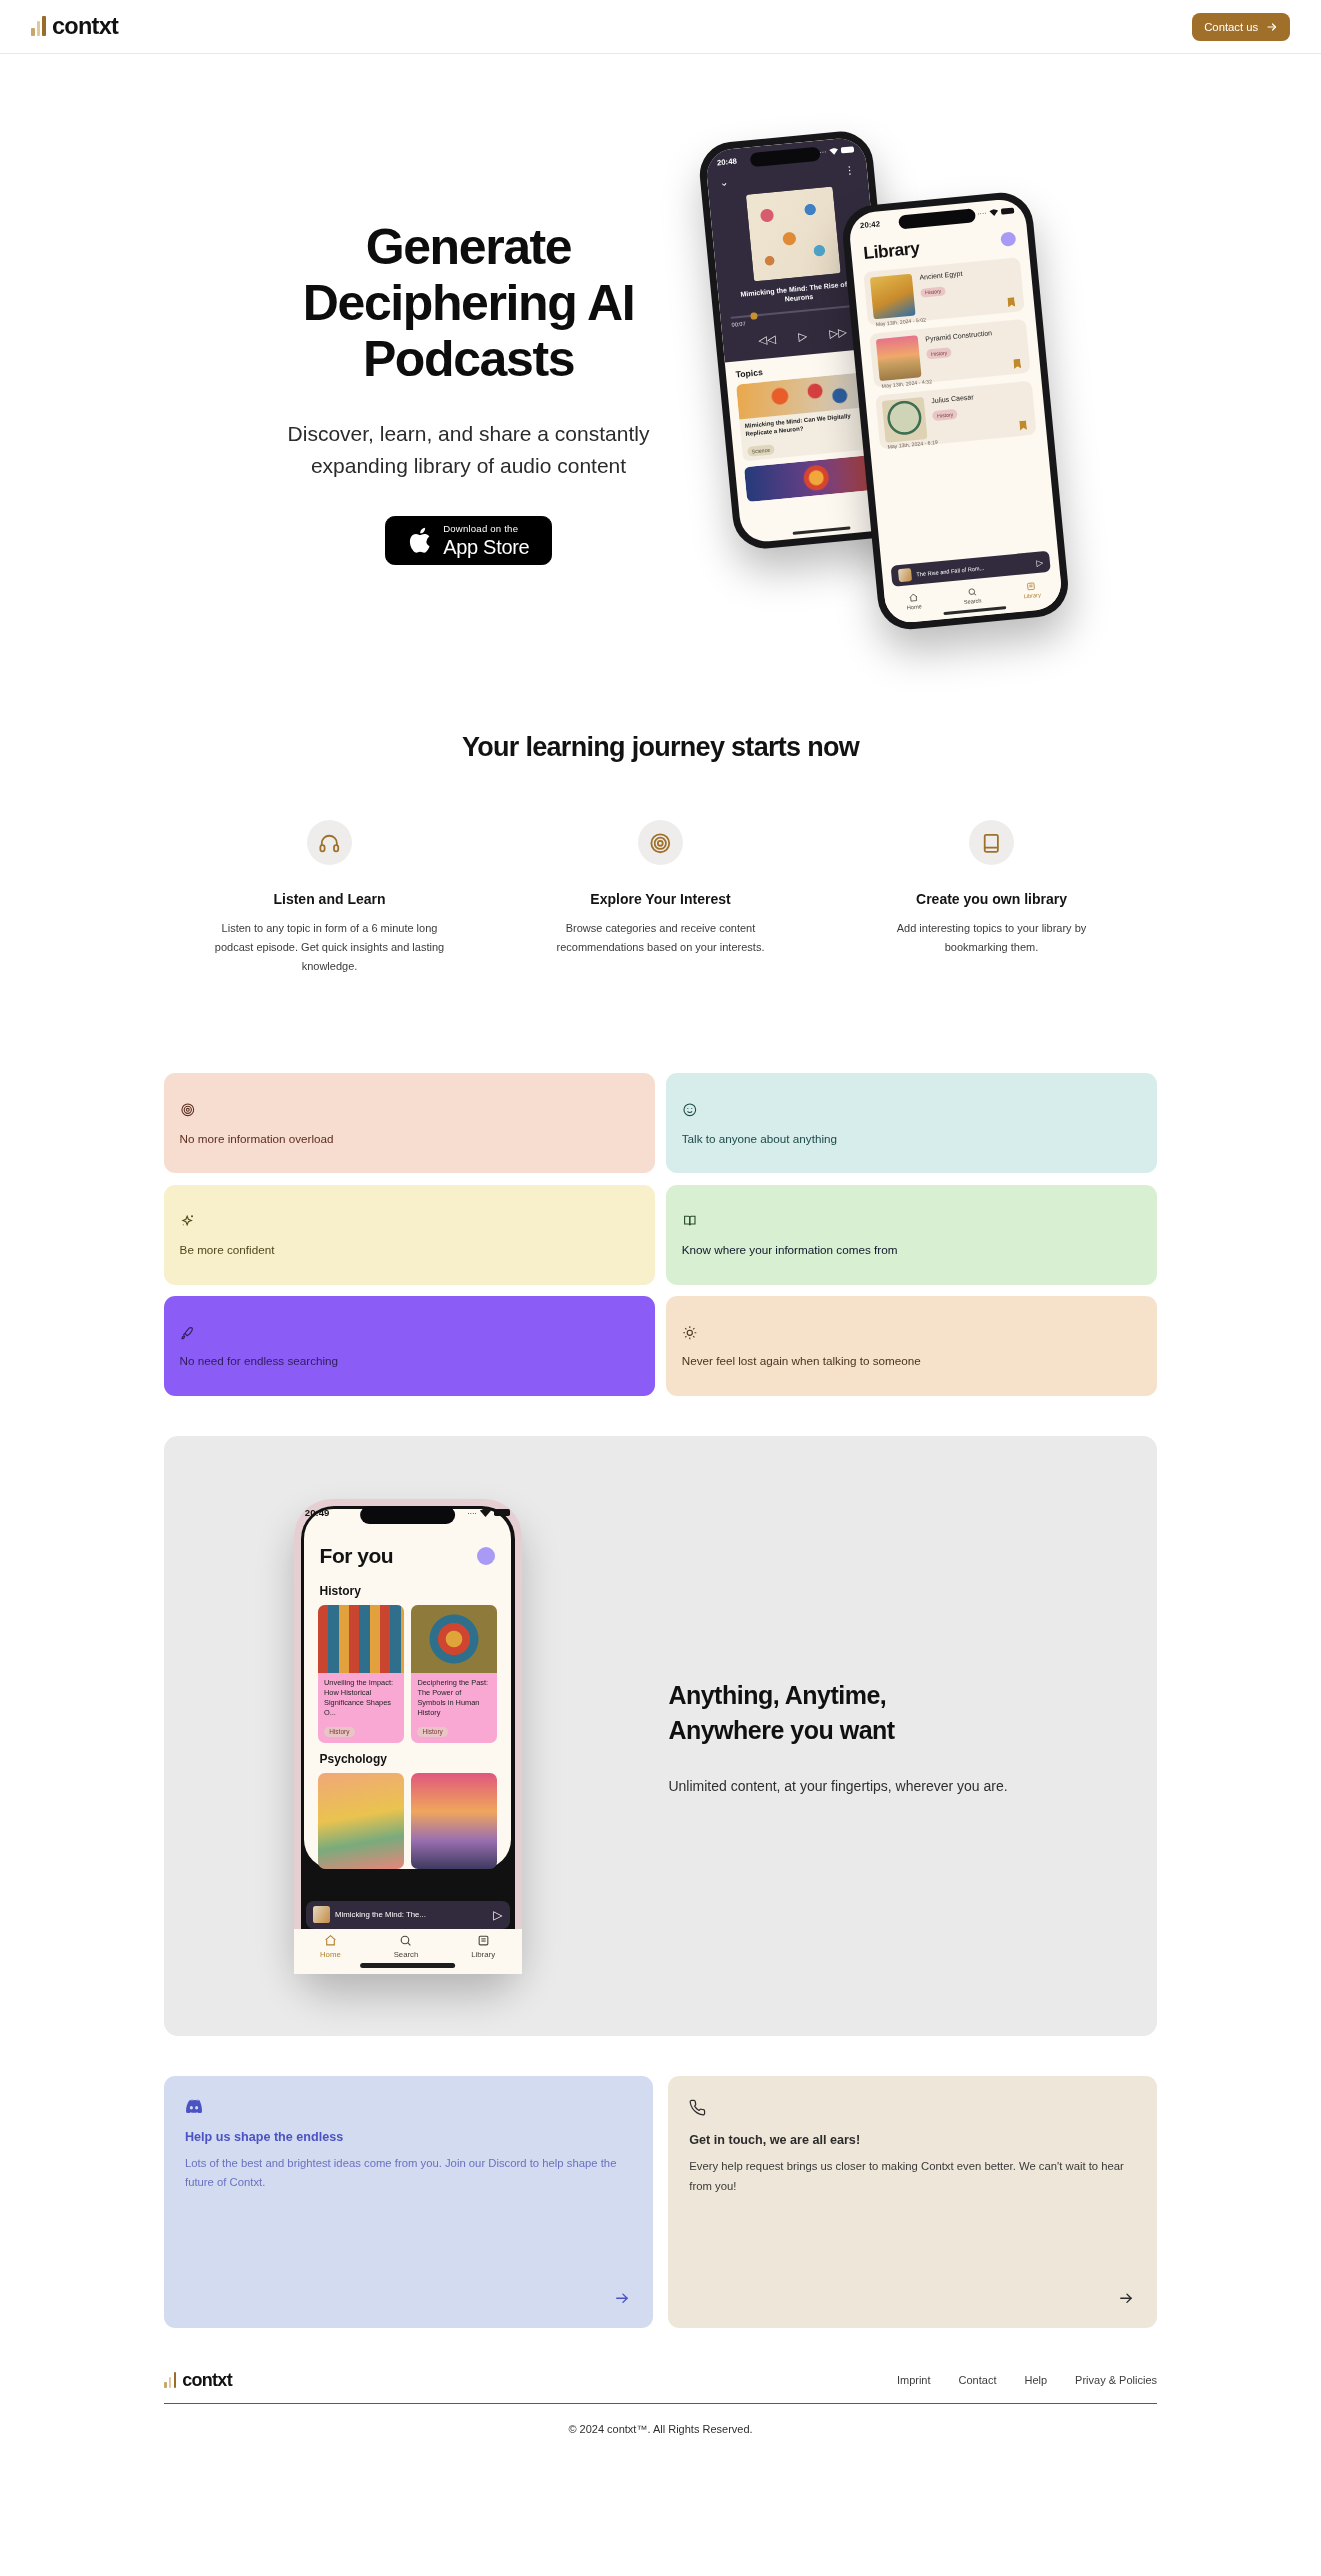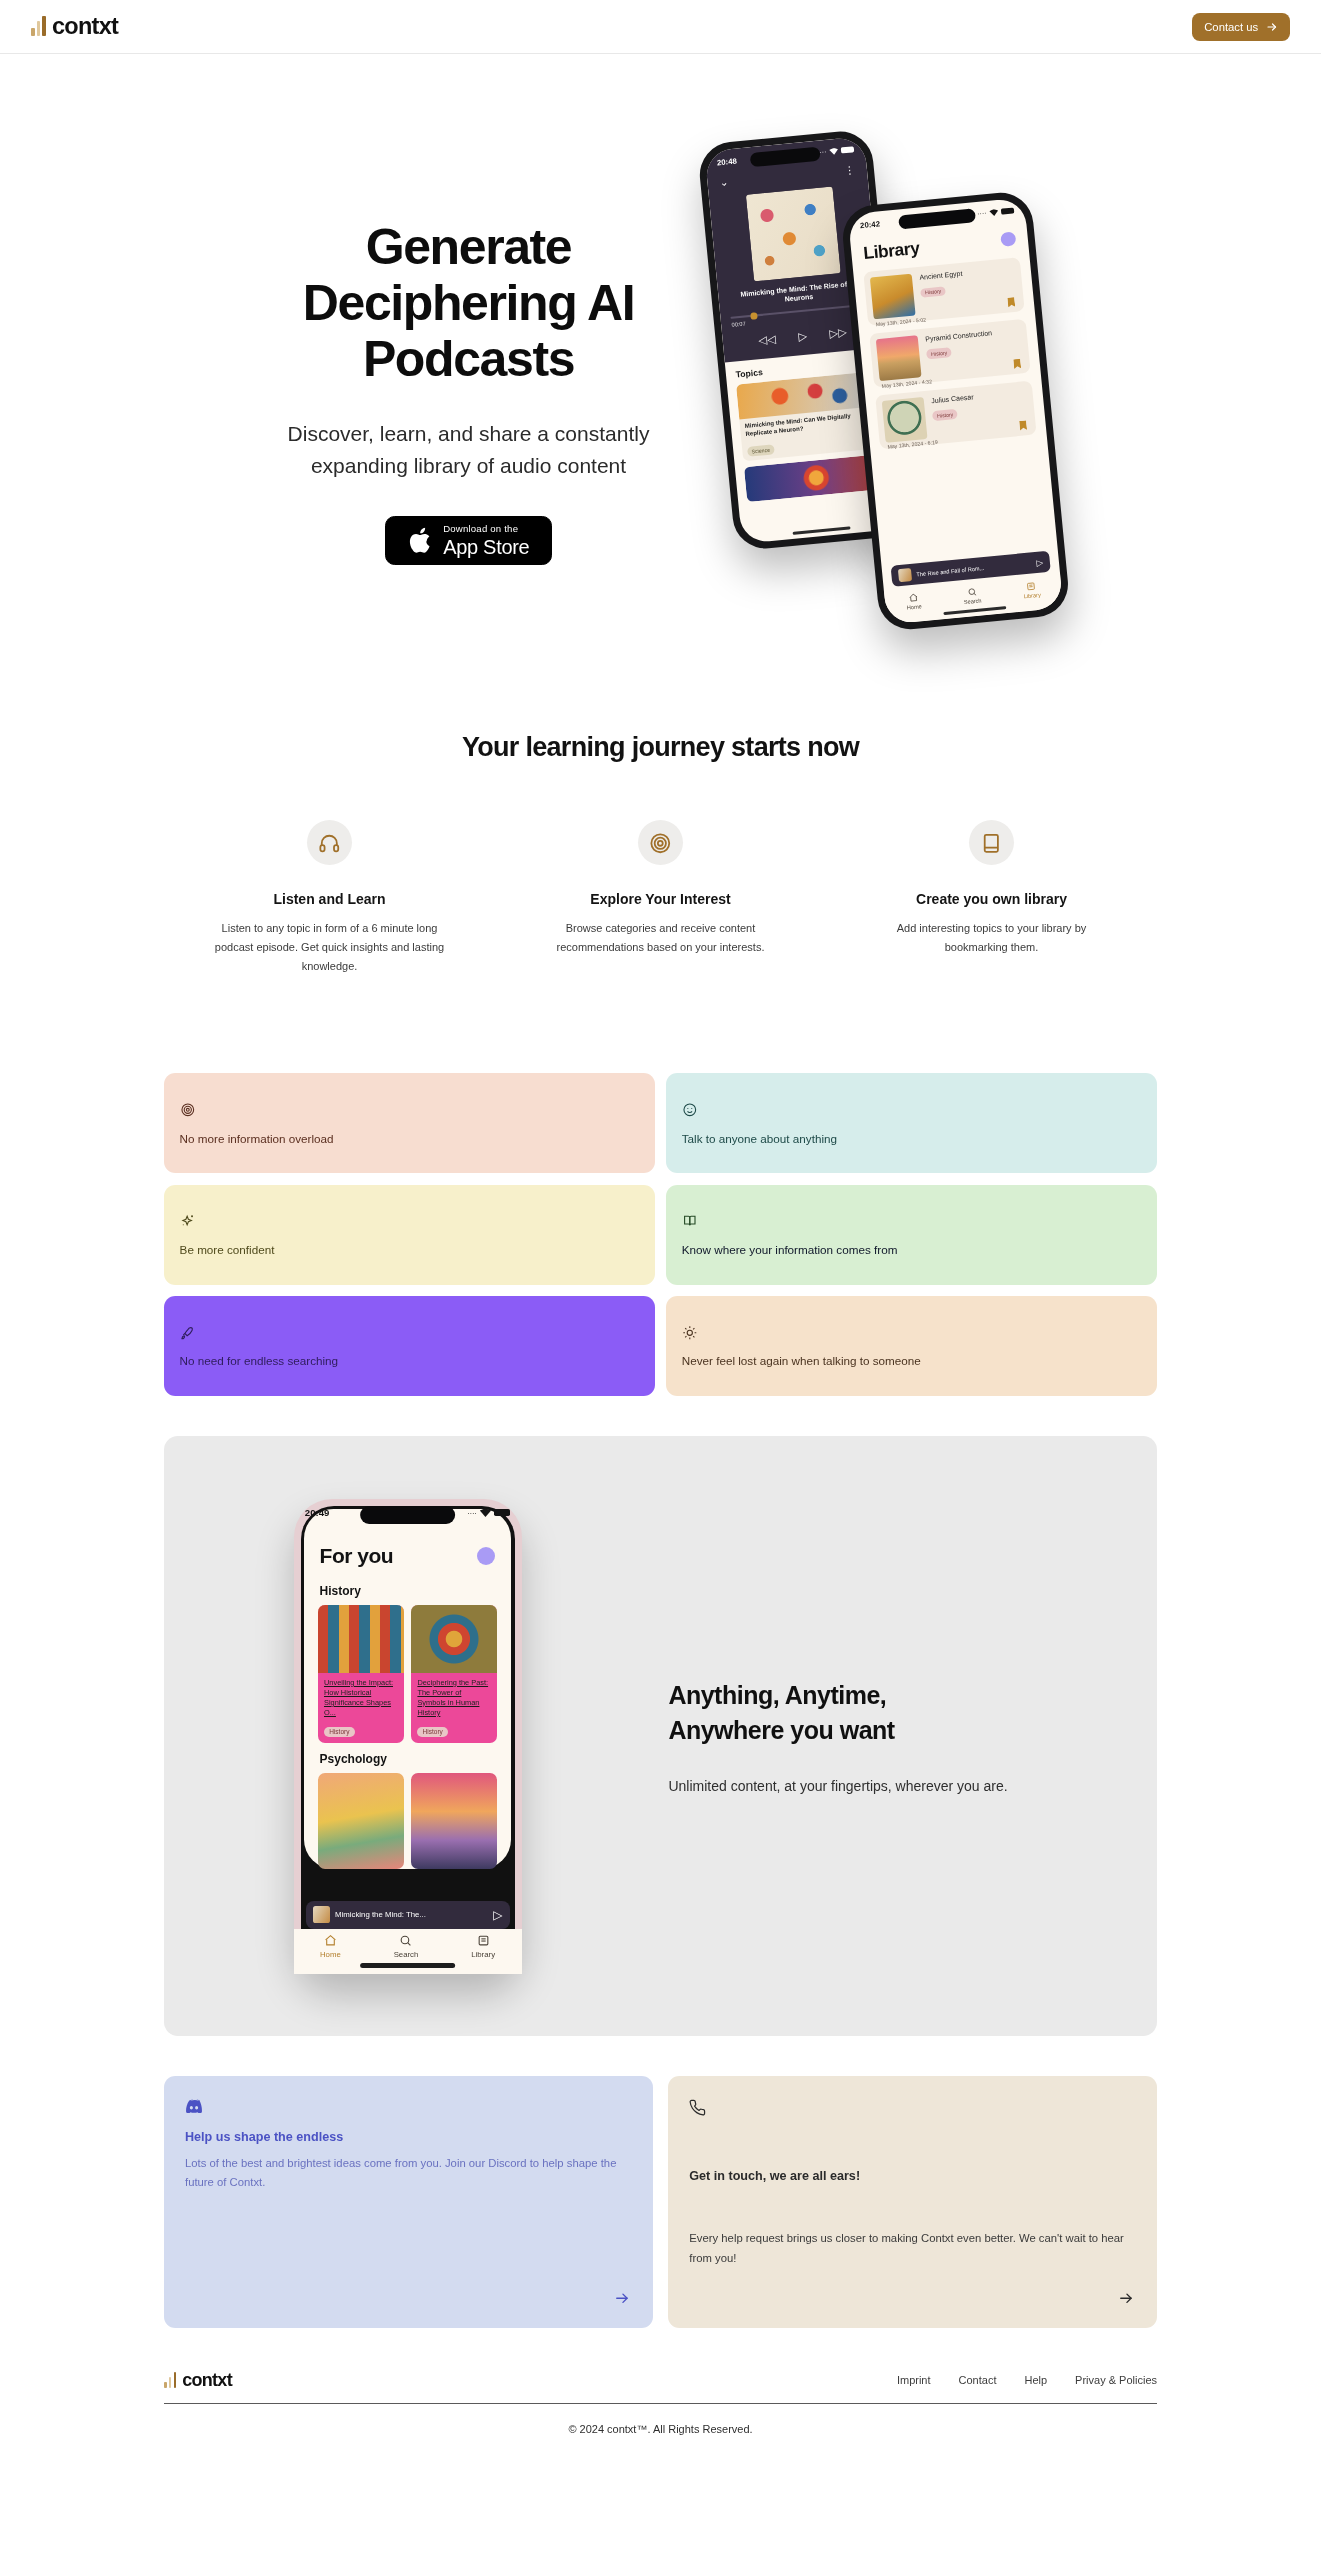--- a/index.html
+++ b/index.html
@@ -237,21 +237,21 @@
   #scPhone .inner-frame { width:100%; height:100%; background:#111; border-radius:33px; padding:3.5px; }
   #scPhone .screen { border-radius: 29.5px; background:#fdf8f0; }
   #scPhone .statusbar { color:#141414; height:28px; font-size:9.6px; }
   #scPhone .wifi, #scPhone .batt { background:#141414; }
   #scPhone .notch { width:42%; height:18px; border-radius:11.3px; top:7px; }
   .fy-head { display:flex; align-items:center; justify-content:space-between; padding: 35px 15.6px 7px; }
   .fy-title { font-size: 21px; font-weight: 800; letter-spacing:-0.5px; color:#131313; }
   .fy-av { width: 18px; height:18px; border-radius:50%; background:#a99bf5; }
   .fy-sec { font-size: 12px; font-weight:800; padding: 8.7px 15.6px 7px; color:#131313; }
   .fy-grid { display:flex; gap:7.8px; padding: 0 14px; }
-  .fy-card { flex:1; background:#ec4899; border-radius:7px; overflow:hidden;text-decoration:underline; }
+  .fy-card { flex:1; background:#f9a8d4; border-radius:7px; overflow:hidden; }
   .fy-img { height: 68px; }
   .g1 { background:
       repeating-linear-gradient(90deg,#c9452f 0 10.4px,#2f6f8c 10.4px 21px,#e2a13c 21px 31px),
       #d8c9a8; }
   .g2 { background:
       radial-gradient(circle at 50% 50%, #e0a53a 0 7.8px, #cf4530 8.7px 15.6px, #2e6f8b 16.5px 24px, #8e7b3c 25px 35px),
       #d9c7a2; }
   .g3 { background: linear-gradient(170deg,#f0a878 0%,#eac34f 45%,#79ab7c 70%,#e8857a 100%); }
   .g4 { background: linear-gradient(180deg,#e0577d 0%,#f0a65c 40%,#9a6fb0 70%,#3e3a60 100%); }
   .fy-t { font-size: 7.4px; padding: 5.2px 6px 3.5px; line-height:1.35; color:#222; }
@@ -273,21 +273,21 @@
     height: 252px; display:flex; flex-direction:column; position:relative; cursor:pointer;
   }
   .cta .ci { margin-bottom: 14px; }
   .cta .ch { font-size: 12.6px; font-weight: 700; margin-bottom: 10.4px; }
   .cta .cp { font-size: 11.3px; line-height: 1.7; max-width: 461px; }
   .cta .arr { position:absolute; right: 22.6px; bottom: 19px; }
   .cta .arr svg { width: 16.5px; height: 16.5px; }
   .cta-discord { background:#d3dbf0; }
   .cta-discord .ch, .cta-discord .arr svg { color:#4b52c4; stroke:#4b52c4; }
   .cta-discord .cp { color:#6a72c0; }
-  .cta-contact { background:#eee6d8;gap:36px; }
+  .cta-contact { background:#eee6d8; }
   .cta-contact .ch { color:#2b2b2b; }
   .cta-contact .cp { color:#3a3a3a; }
 
   
   .footer { margin-top: 45px; padding-bottom: 31px; }
   .f-top { display:flex; align-items:center; justify-content:space-between; padding-bottom: 15.6px; }
   .f-links { display:flex; gap: 28px; margin-left: 24px; }
   .f-links a { font-size: 11px; color:#3c3c3c; text-decoration:none; cursor:pointer; }
   .f-rule { height:0.9px; background:#5a5a5a; }
   .f-copy { text-align:center; font-size: 11px; color:#2e2e2e; padding-top: 19px; }

